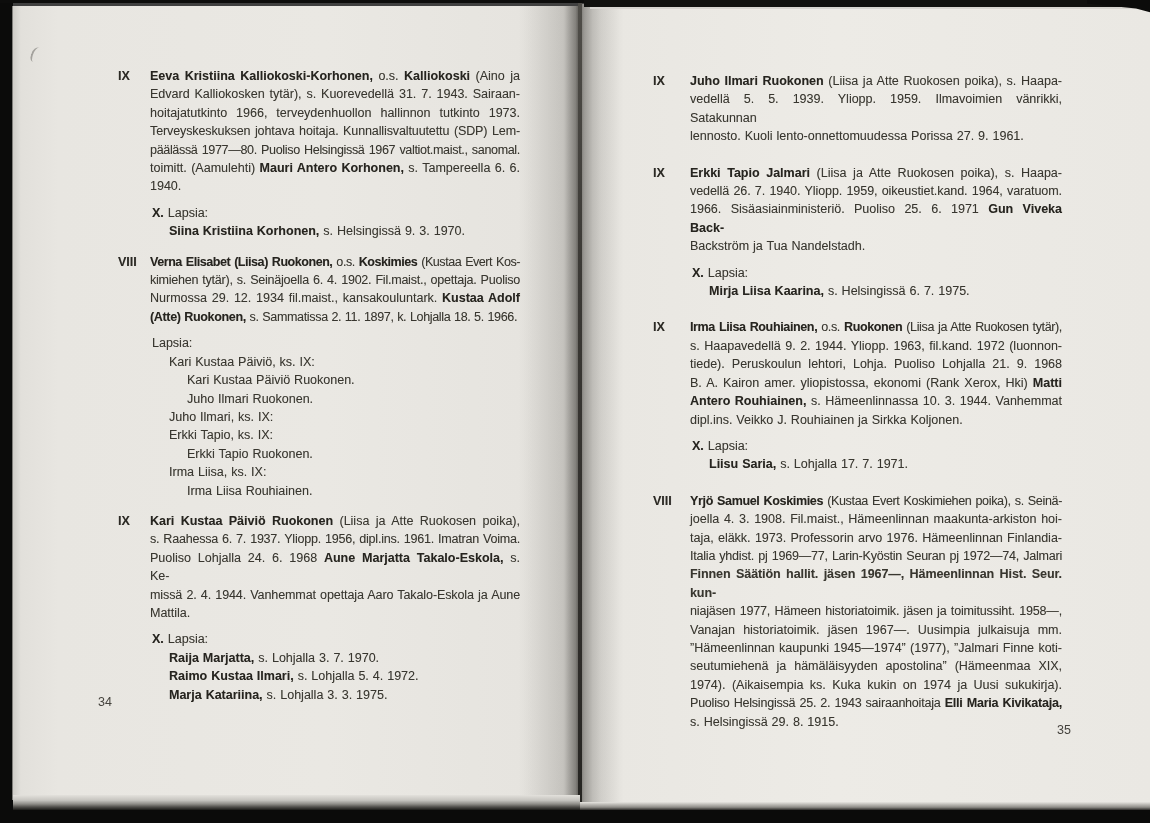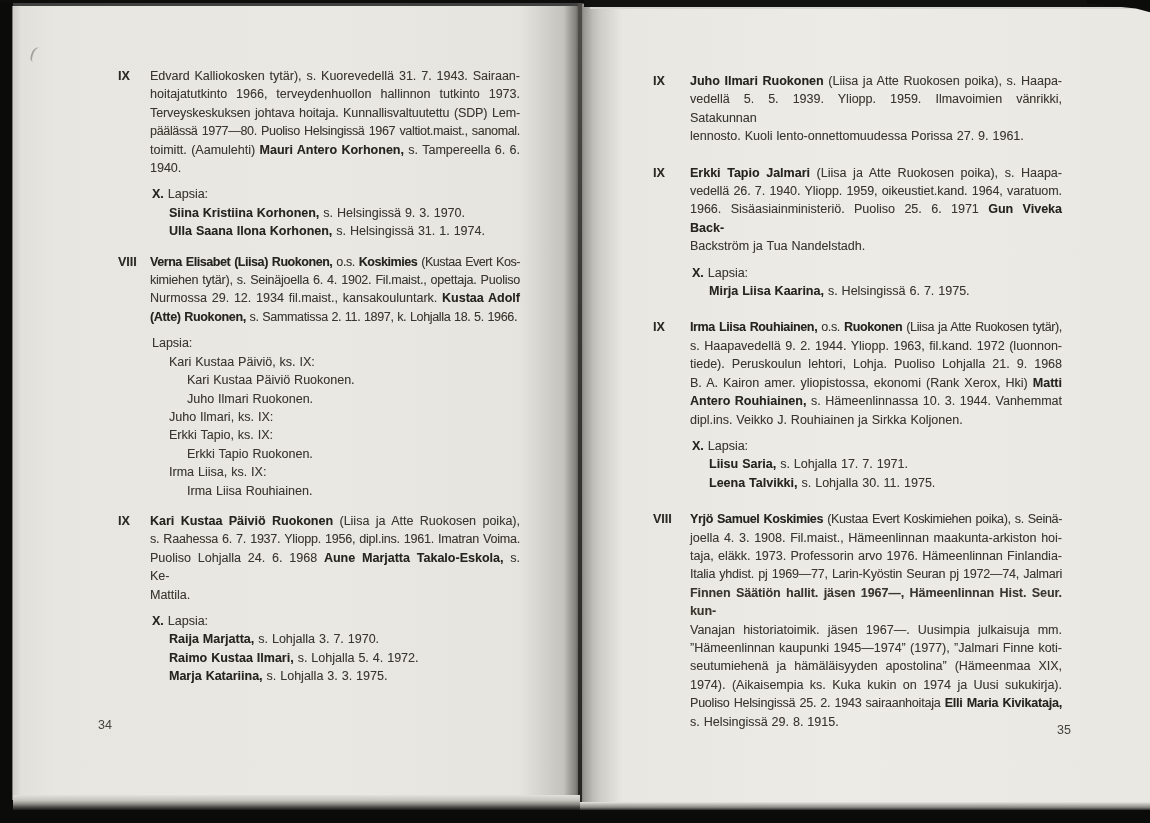--- a/index.html
+++ b/index.html
@@ -54,47 +54,47 @@
   .pg-right .gen{width:37px;}
   .ebody{flex:1;min-width:0;}
   .line{text-align:justify;text-align-last:justify;}
   .line.last{text-align-last:left;}
   .b{font-weight:700;color:#26241f;}
   .kids{margin-top:8px;}
   .kids-header{padding-left:2px;}
   .kid{padding-left:19px;}
   .kid.lvl2{padding-left:37px;}
   .pagenum{position:absolute;font-size:12.5px;color:#45433e;}
-  .pn-left{left:85px;top:712px;}
+  .pn-left{left:85px;top:689px;}
   .pn-right{left:477px;top:719px;}
 </style>
 </head>
 <body>
 
 <div class="book">
   <div class="cover-left"></div>
   <div class="edge-lines-left"></div>
 
   <div class="page page-left">
     <div class="col col-left pg-left">
         <div class="entry">
           <div class="gen">IX</div>
           <div class="ebody">
             <div class="para">
+              <div class="line"><span class="b">Eeva Kristiina Kalliokoski-Korhonen,</span><span class="r"> o.s. </span><span class="b">Kalliokoski</span><span class="r"> (Aino ja</span></div>
               <div class="line"><span class="r">Edvard Kalliokosken tytär), s. Kuorevedellä 31. 7. 1943. Sairaan-</span></div>
               <div class="line"><span class="r">hoitajatutkinto 1966, terveydenhuollon hallinnon tutkinto 1973.</span></div>
               <div class="line" style="letter-spacing: -0.112px;"><span class="r">Terveyskeskuksen johtava hoitaja. Kunnallisvaltuutettu (SDP) Lem-</span></div>
               <div class="line" style="letter-spacing: -0.319px;"><span class="r">päälässä 1977—80. Puoliso Helsingissä 1967 valtiot.maist., sanomal.</span></div>
               <div class="line"><span class="r">toimitt. (Aamulehti) </span><span class="b">Mauri Antero Korhonen,</span><span class="r"> s. Tampereella 6. 6.</span></div>
               <div class="line last"><span class="r">1940.</span></div>
             </div>
             <div class="kids">
               <div class="kids-header"><span class="b">X.</span><span class="r"> Lapsia:</span></div>
               <div class="kid lvl1"><span class="b">Siina Kristiina Korhonen,</span><span class="r"> s. Helsingissä 9. 3. 1970.</span></div>
-              <div class="kid lvl1"><span class="b">Ulla Saana Ilona Korhonen,</span><span class="r"> s. Helsingissä 31. 1. 1974.</span></div>
             </div>
           </div>
         </div>
         <div class="entry">
           <div class="gen">VIII</div>
           <div class="ebody">
             <div class="para">
               <div class="line" style="letter-spacing: -0.444px;"><span class="b">Verna Elisabet (Liisa) Ruokonen,</span><span class="r"> o.s. </span><span class="b">Koskimies</span><span class="r"> (Kustaa Evert Kos-</span></div>
               <div class="line" style="letter-spacing: -0.228px;"><span class="r">kimiehen tytär), s. Seinäjoella 6. 4. 1902. Fil.maist., opettaja. Puoliso</span></div>
               <div class="line"><span class="r">Nurmossa 29. 12. 1934 fil.maist., kansakouluntark. </span><span class="b">Kustaa Adolf</span></div>
@@ -113,20 +113,21 @@
             </div>
           </div>
         </div>
         <div class="entry">
           <div class="gen">IX</div>
           <div class="ebody">
             <div class="para">
               <div class="line"><span class="b">Kari Kustaa Päiviö Ruokonen</span><span class="r"> (Liisa ja Atte Ruokosen poika),</span></div>
               <div class="line" style="letter-spacing: -0.212px;"><span class="r">s. Raahessa 6. 7. 1937. Yliopp. 1956, dipl.ins. 1961. Imatran Voima.</span></div>
               <div class="line"><span class="r">Puoliso Lohjalla 24. 6. 1968 </span><span class="b">Aune Marjatta Takalo-Eskola,</span><span class="r"> s. Ke-</span></div>
+              <div class="line" style="letter-spacing: -0.098px;"><span class="r">missä 2. 4. 1944. Vanhemmat opettaja Aaro Takalo-Eskola ja Aune</span></div>
               <div class="line last"><span class="r">Mattila.</span></div>
             </div>
             <div class="kids">
               <div class="kids-header"><span class="b">X.</span><span class="r"> Lapsia:</span></div>
               <div class="kid lvl1"><span class="b">Raija Marjatta,</span><span class="r"> s. Lohjalla 3. 7. 1970.</span></div>
               <div class="kid lvl1"><span class="b">Raimo Kustaa Ilmari,</span><span class="r"> s. Lohjalla 5. 4. 1972.</span></div>
               <div class="kid lvl1"><span class="b">Marja Katariina,</span><span class="r"> s. Lohjalla 3. 3. 1975.</span></div>
             </div>
           </div>
         </div>
@@ -168,33 +169,33 @@
               <div class="line" style="letter-spacing: -0.359px;"><span class="b">Irma Liisa Rouhiainen,</span><span class="r"> o.s. </span><span class="b">Ruokonen</span><span class="r"> (Liisa ja Atte Ruokosen tytär),</span></div>
               <div class="line"><span class="r">s. Haapavedellä 9. 2. 1944. Yliopp. 1963, fil.kand. 1972 (luonnon-</span></div>
               <div class="line"><span class="r">tiede). Peruskoulun lehtori, Lohja. Puoliso Lohjalla 21. 9. 1968</span></div>
               <div class="line"><span class="r">B. A. Kairon amer. yliopistossa, ekonomi (Rank Xerox, Hki) </span><span class="b">Matti</span></div>
               <div class="line"><span class="b">Antero Rouhiainen,</span><span class="r"> s. Hämeenlinnassa 10. 3. 1944. Vanhemmat</span></div>
               <div class="line last"><span class="r">dipl.ins. Veikko J. Rouhiainen ja Sirkka Koljonen.</span></div>
             </div>
             <div class="kids">
               <div class="kids-header"><span class="b">X.</span><span class="r"> Lapsia:</span></div>
               <div class="kid lvl1"><span class="b">Liisu Saria,</span><span class="r"> s. Lohjalla 17. 7. 1971.</span></div>
-              <div class="kid lvl1"><span class="b">Leena Talvikki,</span><span class="r"> s. Lohjalla 30. 11. 1975.</span></div>
             </div>
           </div>
         </div>
         <div class="entry">
           <div class="gen">VIII</div>
           <div class="ebody">
             <div class="para">
               <div class="line" style="letter-spacing: -0.327px;"><span class="b">Yrjö Samuel Koskimies</span><span class="r"> (Kustaa Evert Koskimiehen poika), s. Seinä-</span></div>
               <div class="line"><span class="r">joella 4. 3. 1908. Fil.maist., Hämeenlinnan maakunta-arkiston hoi-</span></div>
               <div class="line"><span class="r">taja, eläkk. 1973. Professorin arvo 1976. Hämeenlinnan Finlandia-</span></div>
               <div class="line" style="letter-spacing: -0.214px;"><span class="r">Italia yhdist. pj 1969—77, Larin-Kyöstin Seuran pj 1972—74, Jalmari</span></div>
               <div class="line" style="letter-spacing: -0.081px; font-weight: bold;"><span class="r">Finnen Säätiön hallit. jäsen 1967—, Hämeenlinnan Hist. Seur. kun-</span></div>
+              <div class="line" style="letter-spacing: -0.154px;"><span class="r">niajäsen 1977, Hämeen historiatoimik. jäsen ja toimitussiht. 1958—,</span></div>
               <div class="line"><span class="r">Vanajan historiatoimik. jäsen 1967—. Uusimpia julkaisuja mm.</span></div>
               <div class="line"><span class="r">”Hämeenlinnan kaupunki 1945—1974” (1977), ”Jalmari Finne koti-</span></div>
               <div class="line"><span class="r">seutumiehenä ja hämäläisyyden apostolina” (Hämeenmaa XIX,</span></div>
               <div class="line"><span class="r">1974). (Aikaisempia ks. Kuka kukin on 1974 ja Uusi sukukirja).</span></div>
               <div class="line" style="letter-spacing: -0.209px;"><span class="r">Puoliso Helsingissä 25. 2. 1943 sairaanhoitaja </span><span class="b">Elli Maria Kivikataja,</span></div>
               <div class="line last"><span class="r">s. Helsingissä 29. 8. 1915.</span></div>
             </div>
           </div>
         </div>
       </div>

